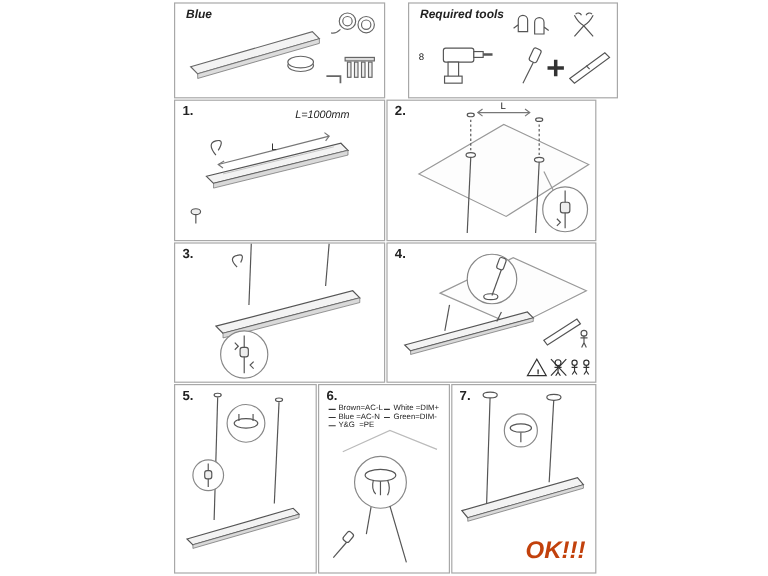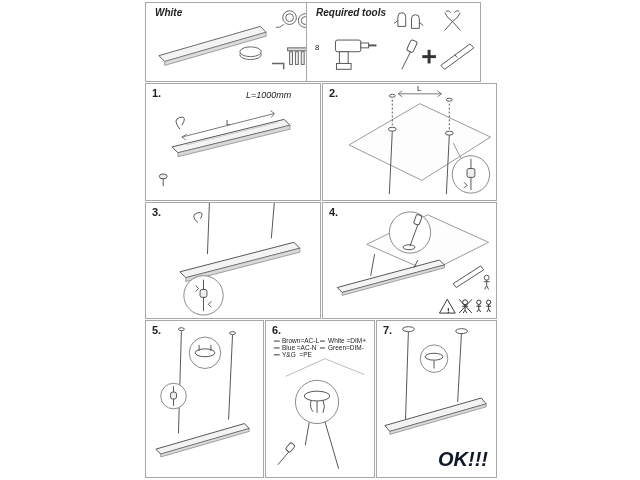--- a/index.html
+++ b/index.html
@@ -6,30 +6,30 @@
   #page{position:relative;width:640px;height:480px;background:#ffffff;
         font-family:"Liberation Sans",sans-serif;color:#333;overflow:hidden;}
   .panel{position:absolute;background:#fff;border:1px solid #a8a8a8;box-sizing:border-box;}
   .panel svg{position:absolute;left:0;top:0;width:100%;height:100%;}
   .step-num{position:absolute;left:6px;top:3px;font-size:11px;font-weight:bold;color:#222;z-index:2;}
   .panel-title{position:absolute;left:9px;top:4px;font-size:10px;font-style:italic;font-weight:bold;color:#222;z-index:2;}
   .small-label{position:absolute;font-size:9px;color:#222;z-index:2;font-style:italic;}
   .tiny-label{position:absolute;font-size:8px;color:#222;z-index:2;}
   .legend{position:absolute;z-index:2;}
   .legend span{display:block;font-size:6.5px;line-height:7px;color:#222;white-space:pre;}
-  .ok-text{position:absolute;right:8px;bottom:6px;font-size:20px;font-weight:bold;font-style:italic;color:#0f172a;z-index:2;}
+  .ok-text{position:absolute;right:8px;bottom:6px;font-size:20px;font-weight:bold;font-style:italic;color:#c2410c;z-index:2;}
   .warn-mark{position:absolute;font-size:8px;font-weight:bold;color:#222;z-index:2;}
 </style>
 </head>
 <body>
 
 <div id="page">
 
   <div class="panel" style="left:145px;top:2px;width:176px;height:80px;">
-    <span class="panel-title">White</span>
+    <span class="panel-title">Blue</span>
     <svg viewBox="0 0 176 80">
       <g>
         <polygon points="12,54 116,24 122,30 18,60" fill="#f3f3f3" stroke="#666" stroke-width="1"></polygon>
         <polygon points="18,60 122,30 122,34 18,64" fill="#dcdcdc" stroke="#666" stroke-width="0.6"></polygon>
       </g>
       <g fill="none" stroke="#666">
         <circle cx="146" cy="15" r="7"></circle>
           <circle cx="146" cy="15" r="4"></circle>
         <circle cx="162" cy="18" r="7"></circle>
           <circle cx="162" cy="18" r="4"></circle>
@@ -45,21 +45,21 @@
       <g stroke="#666" fill="#eee">
         <rect x="146" y="50" width="3" height="13"></rect>
         <rect x="152" y="50" width="3" height="13"></rect>
         <rect x="158" y="50" width="3" height="13"></rect>
         <rect x="164" y="50" width="3" height="13"></rect>
         <rect x="144" y="46" width="25" height="3" fill="#ddd"></rect>
       </g>
     </svg>
   </div>
 
-  <div class="panel" style="left:306px;top:2px;width:175px;height:80px;">
+  <div class="panel" style="left:340px;top:2px;width:175px;height:80px;">
     <span class="panel-title">Required tools</span>
     <span class="tiny-label" style="left:8px;top:40px;">8</span>
     <svg viewBox="0 0 175 80">
       <g fill="none" stroke="#555">
         <path d="M92,24 v-10 a4,4 0 0 1 8,0 v10 z M92,18 l-4,3"></path>
         <path d="M106,26 v-10 a4,4 0 0 1 8,0 v10 z M114,20 l4,3"></path>
       </g>
       <g fill="none" stroke="#555">
         <path d="M140,10 q3,6 8,9 l8,9 M156,10 q-3,6 -8,9 l-8,9"></path>
         <path d="M141,9 a3,3 0 0 1 5,1 M150,10 a3,3 0 0 1 5,-1"></path>

